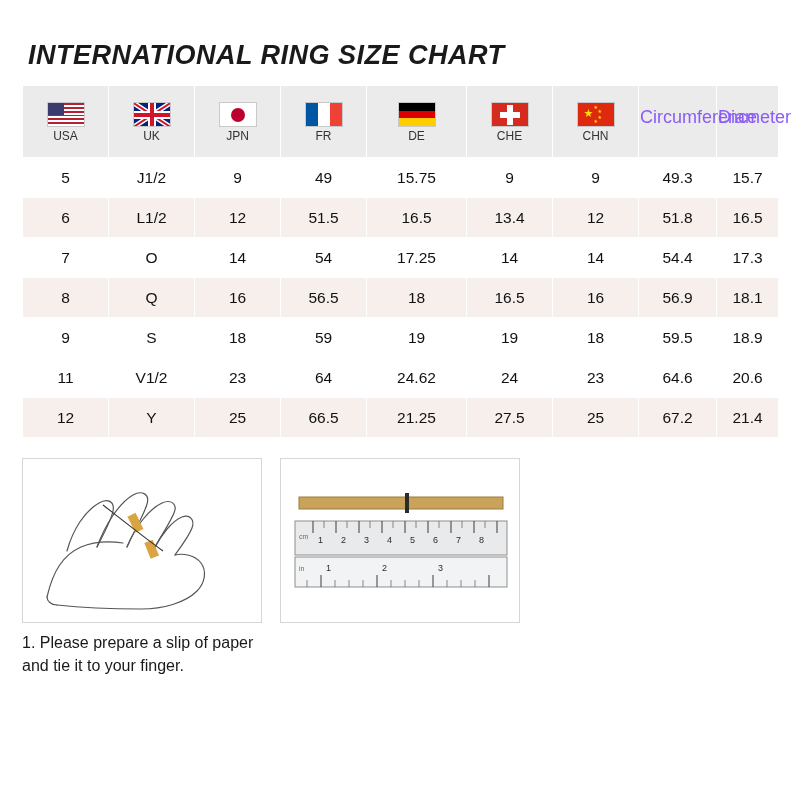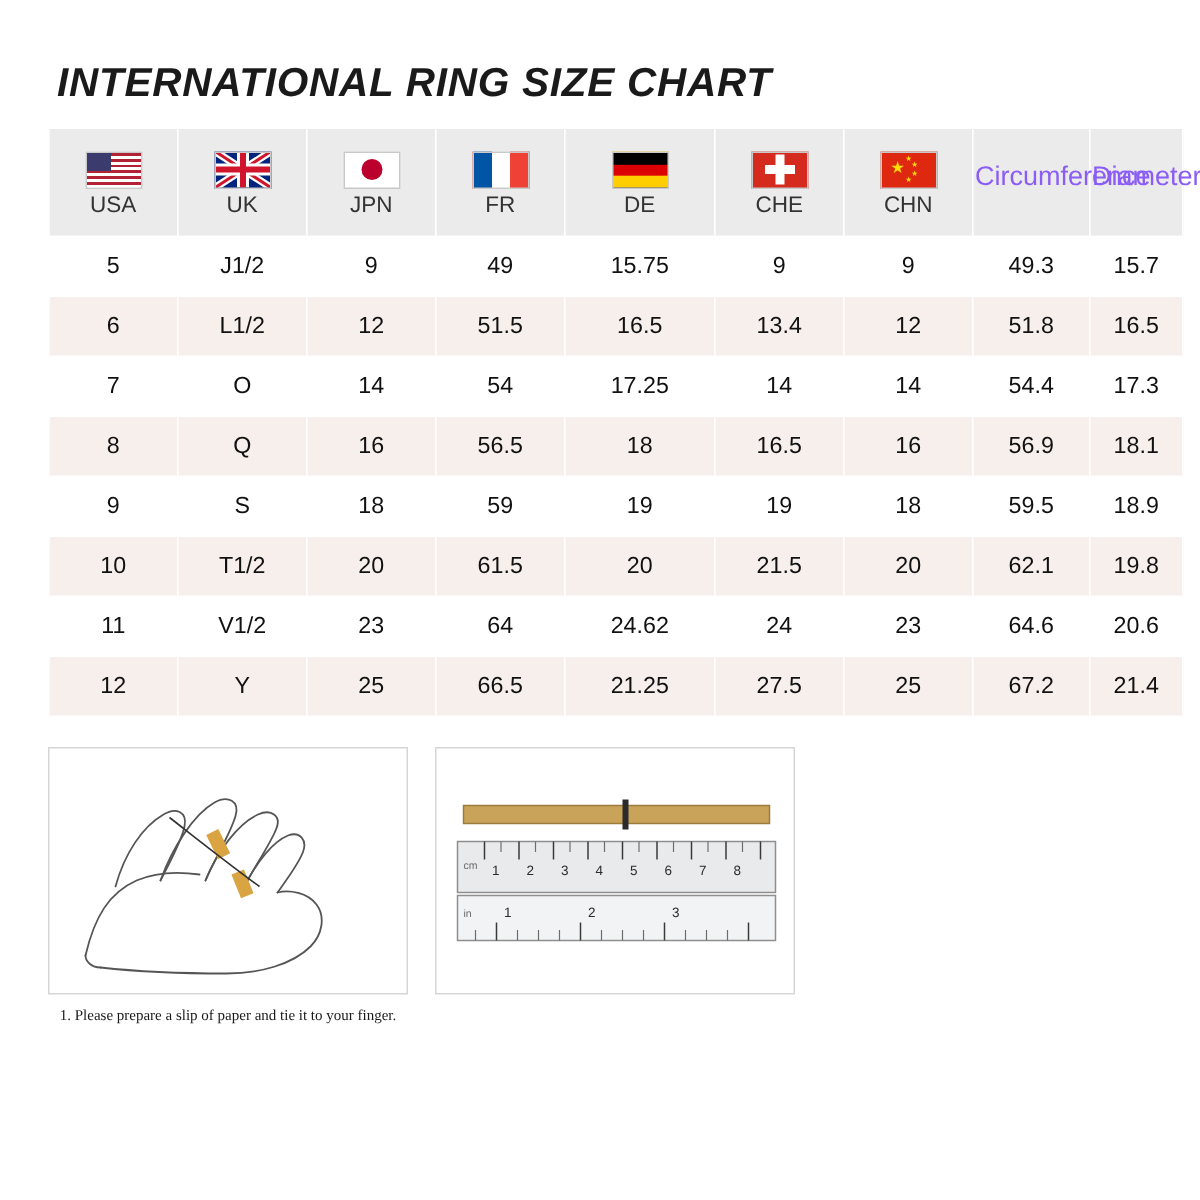--- a/index.html
+++ b/index.html
@@ -12,21 +12,21 @@
     height: 800px;
     font-family: "Liberation Sans", sans-serif;
     color: #1a1a1a;
     overflow: hidden;
   }
   .page {
     position: relative;
     width: 800px;
     height: 736px;
     box-sizing: border-box;
-    padding: 0 32px;
+    padding: 0 22px;
   }
   .title {
     font-size: 27px;
     font-weight: bold;
     font-style: italic;
     letter-spacing: 0.5px;
     color: #1a1a1a;
     padding-top: 40px;
     padding-bottom: 14px;
     margin: 0 0 0 6px;
@@ -68,21 +68,21 @@
   .flag {
     width: 38px;
     height: 25px;
     border: 1px solid #c9c9c9;
     box-sizing: border-box;
     position: relative;
     overflow: hidden;
     background: #fff;
   }
   .country-label {
-    font-size: 15px;
+    font-size: 12px;
     color: #333;
     line-height: 1;
   }
   .len-sub {
     background: #ebebeb;
     font-size: 18px;
     color: #8b5cf6;
     height: 62px;
     vertical-align: bottom;
     padding-bottom: 8px;
@@ -167,26 +167,25 @@
   .step-img {
     width: 240px;
     height: 165px;
     border: 1px solid #d6d6d6;
     box-sizing: border-box;
     background: #ffffff;
     position: relative;
     overflow: hidden;
   }
   .step-cap {
-    text-align: center;
-    font-size: 10px;
+    text-align: left;
+    font-size: 16px;
     line-height: 1.45;
     color: #1a1a1a;
     padding-top: 8px;
-    font-family: Liberation Serif, serif;
   }
 </style>
 </head>
 <body>
 
 <div class="page">
 
   <h1 class="title">INTERNATIONAL RING SIZE CHART</h1>
 
   <table class="size-chart">
@@ -324,31 +323,20 @@
       <tr class="row-odd">
         <td>9</td>
         <td>S</td>
         <td>18</td>
         <td>59</td>
         <td>19</td>
         <td>19</td>
         <td>18</td>
         <td>59.5</td>
         <td>18.9</td>
-      </tr>
-      <tr class="row-even">
-        <td>10</td>
-        <td>T1/2</td>
-        <td>20</td>
-        <td>61.5</td>
-        <td>20</td>
-        <td>21.5</td>
-        <td>20</td>
-        <td>62.1</td>
-        <td>19.8</td>
       </tr>
       <tr class="row-odd">
         <td>11</td>
         <td>V1/2</td>
         <td>23</td>
         <td>64</td>
         <td>24.62</td>
         <td>24</td>
         <td>23</td>
         <td>64.6</td>

